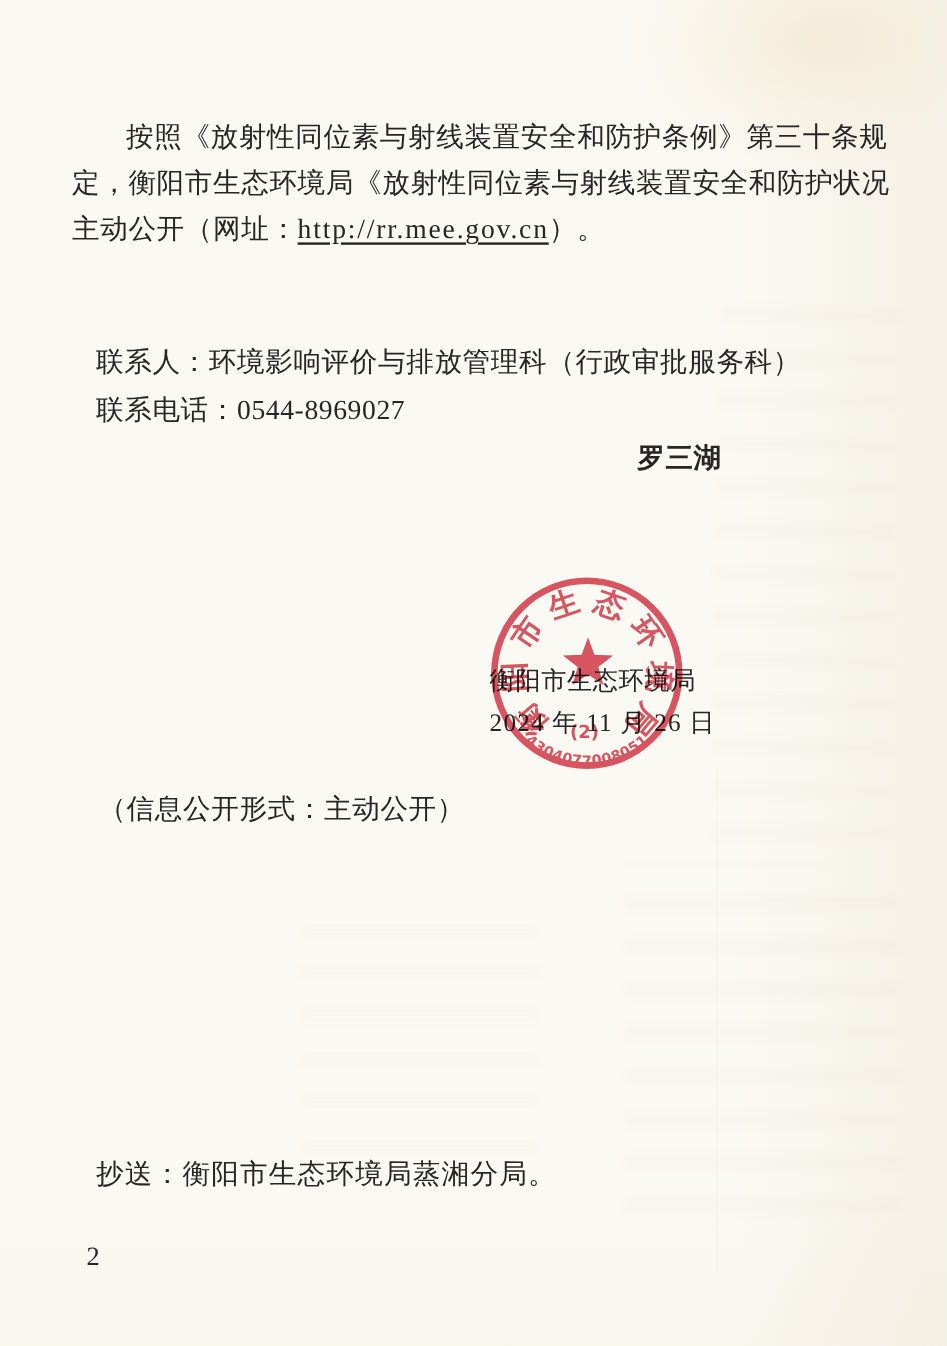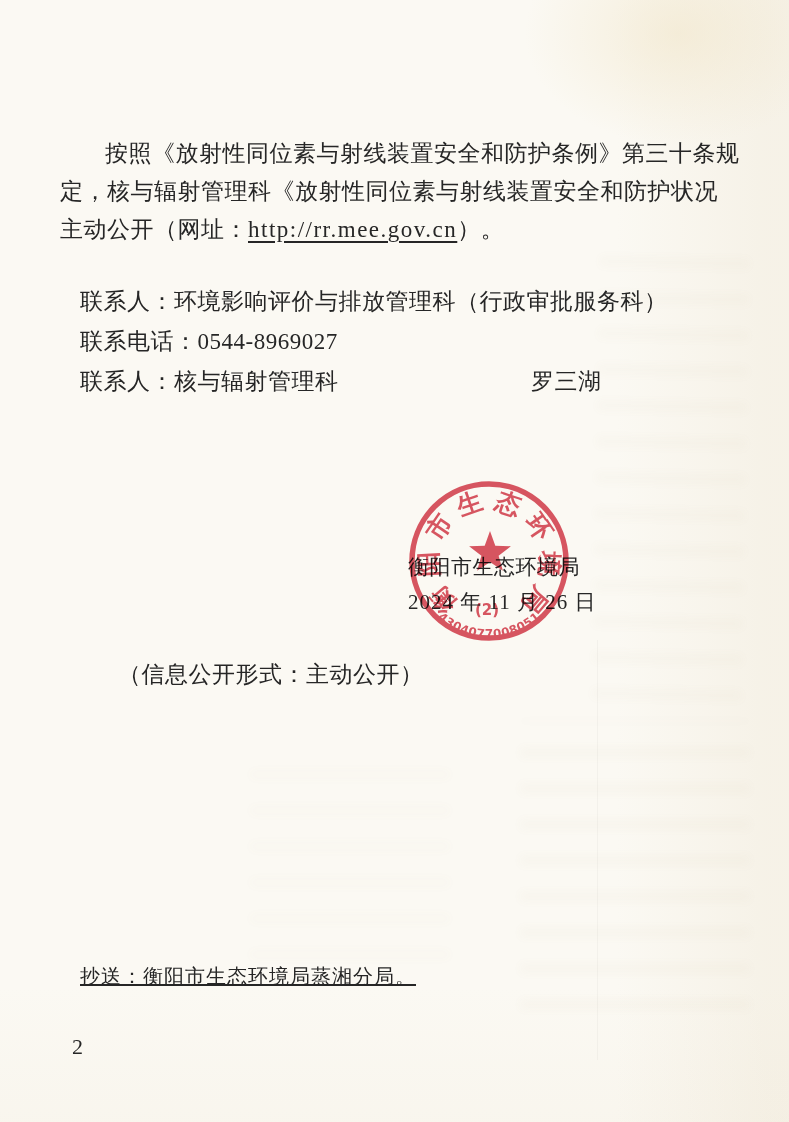--- a/index.html
+++ b/index.html
@@ -27,37 +27,37 @@
     opacity:.05; filter:blur(4px);
   }
   .bleed.b1 { left:596px; top:240px; width:150px; height:460px; transform:rotate(1deg); }
   .bleed.b2 { left:520px; top:720px; width:230px; height:290px; opacity:.06; }
   .bleed.b3 { left:250px; top:760px; width:200px; height:200px; opacity:.03; }
   .fold-line { position:absolute; left:597px; top:640px; width:1px; height:420px; background:rgba(0,0,0,.03); }
 
   
   .paragraph { position:absolute; left:60px; top:96px; width:642px; font-size:23px; }
   .p-line { line-height:38px; letter-spacing:.5px; text-align:justify; text-align-last:justify; white-space:nowrap; }
-  .p-line.first { text-indent:45px;margin-top:39px; }
+  .p-line.first { text-indent:45px; }
   .p-line.last { text-align-last:left; white-space:normal; }
   .url { text-decoration:underline; text-underline-offset:4px; letter-spacing:1.5px; }
 
   
   .contacts { position:absolute; left:64px; top:282px; width:645px; font-size:23px; }
   .c-row { position:relative; line-height:40px; letter-spacing:.5px;margin-left:16px; }
-  .c-person { position:absolute; left:451px; top:0; }
+  .c-person { position:absolute; left:451px; top:0;font-weight:bold; }
   .c-person-solo { padding-left:451px; }
 
   
   .sig-org  { position:absolute; left:408px; top:553px; font-size:21px; letter-spacing:.5px; }
   .sig-date { position:absolute; left:408px; top:588px; font-size:21px; letter-spacing:1px;text-align:center; }
 
   
-  .disclosure { position:absolute; left:82px; top:659px; font-size:23px; letter-spacing:.5px;margin-left:36px; }
-  .copy-note  { position:absolute; left:80px; top:963px; font-size:20px; letter-spacing:1px;text-decoration:underline; }
+  .disclosure { position:absolute; left:82px; top:659px; font-size:23px; letter-spacing:.5px; }
+  .copy-note  { position:absolute; left:80px; top:963px; font-size:23px; letter-spacing:1px; }
   .page-num   { position:absolute; left:72px; top:1034px; font-size:22px; }
 
   
   .seal {
     position:absolute; left:394px; top:465px; width:190px; height:190px;
     mix-blend-mode:multiply; opacity:.88; pointer-events:none;
   }
   .seal svg { width:100%; height:100%; overflow:visible; }
   .seal-ring { fill:none; stroke:var(--seal,#d5404f); stroke-width:5.5px; }
   .seal-star { fill:var(--seal,#d5404f); }
@@ -73,28 +73,28 @@
 
 <div class="page">
   <div class="scan-tint"></div>
   <div class="bleed b1"></div>
   <div class="bleed b2"></div>
   <div class="bleed b3"></div>
   <div class="fold-line"></div>
 
   <div class="paragraph">
     <div class="p-line first">按照《放射性同位素与射线装置安全和防护条例》第三十条规</div>
-    <div class="p-line">定，核与辐射管理科《放射性同位素与射线装置安全和防护状况</div>
+    <div class="p-line">定，衡阳市生态环境局《放射性同位素与射线装置安全和防护状况</div>
     <div class="p-line last"><span>主动公开（网址：</span><span class="url">http://rr.mee.gov.cn</span><span>）。</span></div>
   </div>
 
   <div class="contacts">
     <div class="c-row">联系人：环境影响评价与排放管理科（行政审批服务科）</div>
     <div class="c-row">联系电话：0544-8969027</div>
-    <div class="c-row"><span>联系人：核与辐射管理科</span><span class="c-person">罗三湖</span></div>
+    <div class="c-row"><span class="c-person">罗三湖</span></div>
   </div>
 
   <div class="sig-org">衡阳市生态环境局</div>
   <div class="sig-date">2024 年 11 月 26 日</div>
 
   <div class="seal">
     <svg id="seal-svg" viewBox="0 0 190 190">
       <circle class="seal-ring" cx="95" cy="96" r="77"></circle>
       <polygon class="seal-star" points="96,66 101.3,80.7 116.9,81.2 104.6,90.8 108.9,105.8 96,97 83.1,105.8 87.4,90.8 75.1,81.2 90.7,80.7"></polygon>
       <text class="seal-sub" x="93" y="150">(2)</text>

